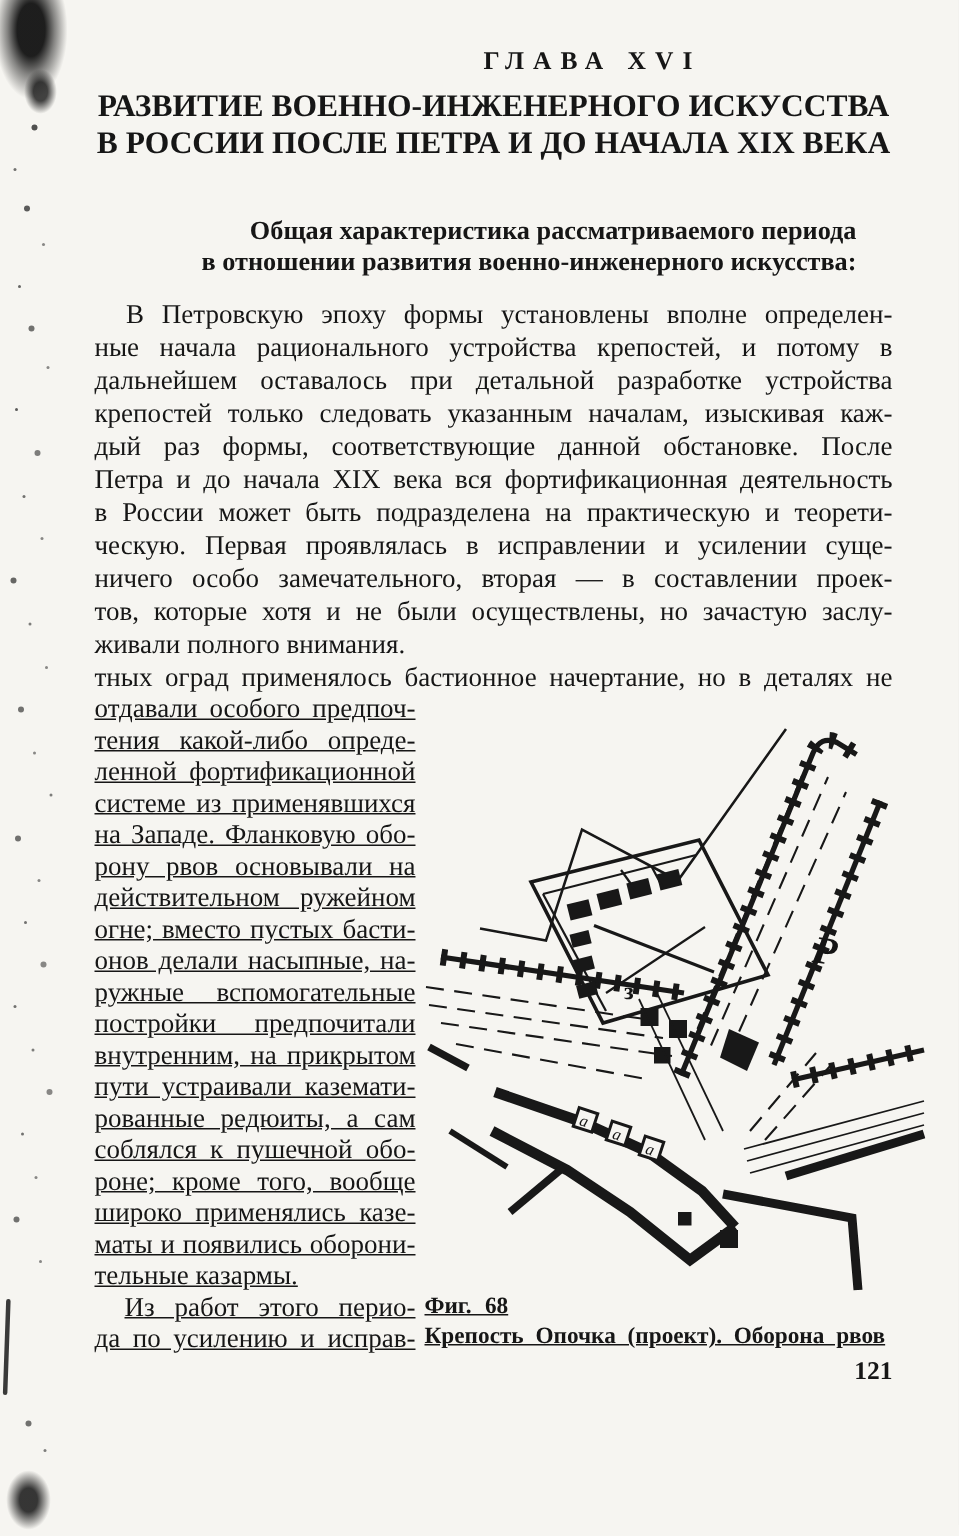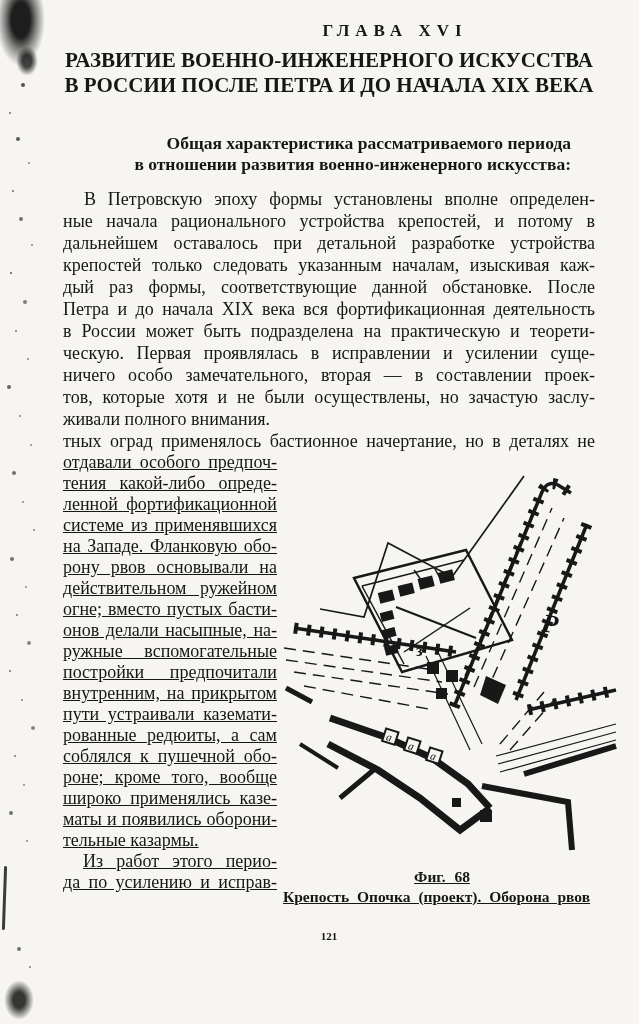--- a/index.html
+++ b/index.html
@@ -8,21 +8,21 @@
     background:#e9e8e4;
     font-family:"Liberation Serif","DejaVu Serif",serif;
     color:#161616;
     overflow:hidden;
   }
   .page{
     position:relative;
     width:639px;height:1024px;
     background:#f6f5f1;
     box-sizing:border-box;
-    padding:20px 24px 0 63px;
+    padding:30px 24px 0 63px;
   }
   
   .noise-layer{position:absolute;left:0;top:0;width:52px;height:1024px;pointer-events:none;}
   .blob-top{position:absolute;left:0;top:-6px;width:46px;height:74px;
     background:radial-gradient(ellipse at 45% 35%, rgba(18,18,18,.95) 0 26%, rgba(18,18,18,.5) 44%, rgba(18,18,18,0) 68%);}
   .blob-top2{position:absolute;left:16px;top:46px;width:22px;height:30px;
     background:radial-gradient(ellipse at 50% 50%, rgba(20,20,20,.8) 0 30%, rgba(20,20,20,0) 70%);}
   .blob-bottom{position:absolute;left:4px;top:980px;width:30px;height:40px;
     background:radial-gradient(ellipse at 50% 50%, rgba(20,20,20,.85) 0 28%, rgba(20,20,20,0) 70%);}
   .edge-line{position:absolute;left:3px;top:866px;width:3px;height:64px;background:rgba(25,25,25,.85);
@@ -58,23 +58,23 @@
   .bl{font-size:18px;line-height:22px;text-align:justify;text-align-last:justify;white-space:nowrap;}
   .bl.e{text-align-last:left;}
   .bl.i{text-indent:21px;}
   .flow-row{display:flex;width:552px;margin-top:0;text-decoration:underline;}
   .col-left{width:214px;flex:0 0 214px;}
   .cl{font-size:18px;line-height:21px;text-align:justify;text-align-last:justify;white-space:nowrap;}
   .cl.e{text-align-last:left;}
   .cl.i{text-indent:20px;}
   .figure-box{flex:0 0 334px;margin-left:6px;display:flex;flex-direction:column;}
   .figure-box svg{display:block;}
-  .cap-num{font-weight:bold;font-size:15.5px;text-align:center;padding-right:16px;margin-top:16px;word-spacing:5px;}
+  .cap-num{font-weight:bold;font-size:15.5px;text-align:left;padding-right:16px;margin-top:0;word-spacing:5px;}
   .cap-title{font-weight:bold;font-size:15.5px;text-align:left;margin-top:2px;word-spacing:4px;white-space:nowrap;}
-  .page-number{width:532px;text-align:center;font-weight:bold;font-size:11px;margin-top:24px;}
+  .page-number{width:532px;text-align:right;font-weight:bold;font-size:17px;margin-top:1px;}
   
   .wall{stroke:#181818;stroke-width:3.5;fill:none;}
   .tooth{stroke:#181818;stroke-width:11;stroke-dasharray:4 9;fill:none;}
   .thin{stroke:#181818;stroke-width:1.7;fill:none;}
   .hatch{stroke:#181818;stroke-width:1.4;stroke-dasharray:12 7;fill:none;}
   .hline{stroke:#181818;stroke-width:1.2;fill:none;}
   .thick{stroke:#181818;fill:none;stroke-linejoin:miter;}
   .bld{fill:#181818;}
   .abox{fill:#f6f5f1;stroke:#181818;stroke-width:2;}
   .lbl-r{font-family:"Liberation Serif",serif;font-style:italic;font-weight:bold;font-size:26px;fill:#141414;}

